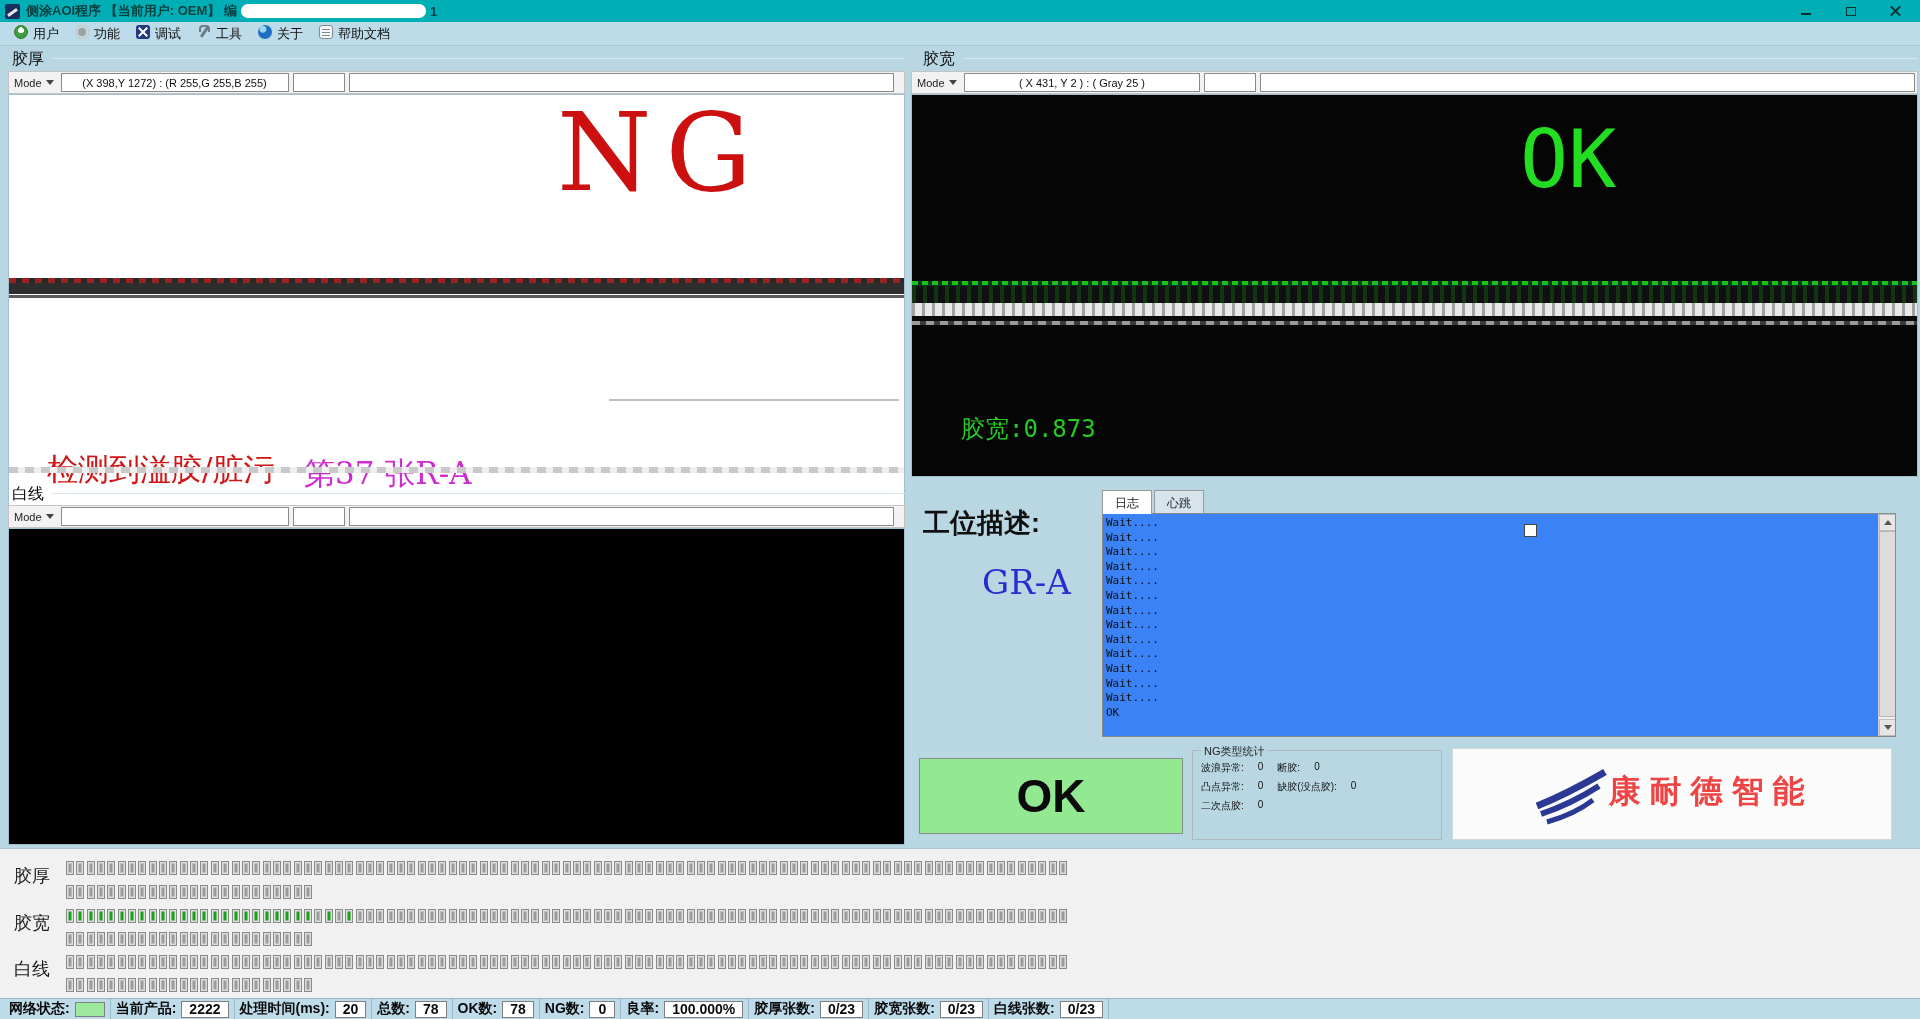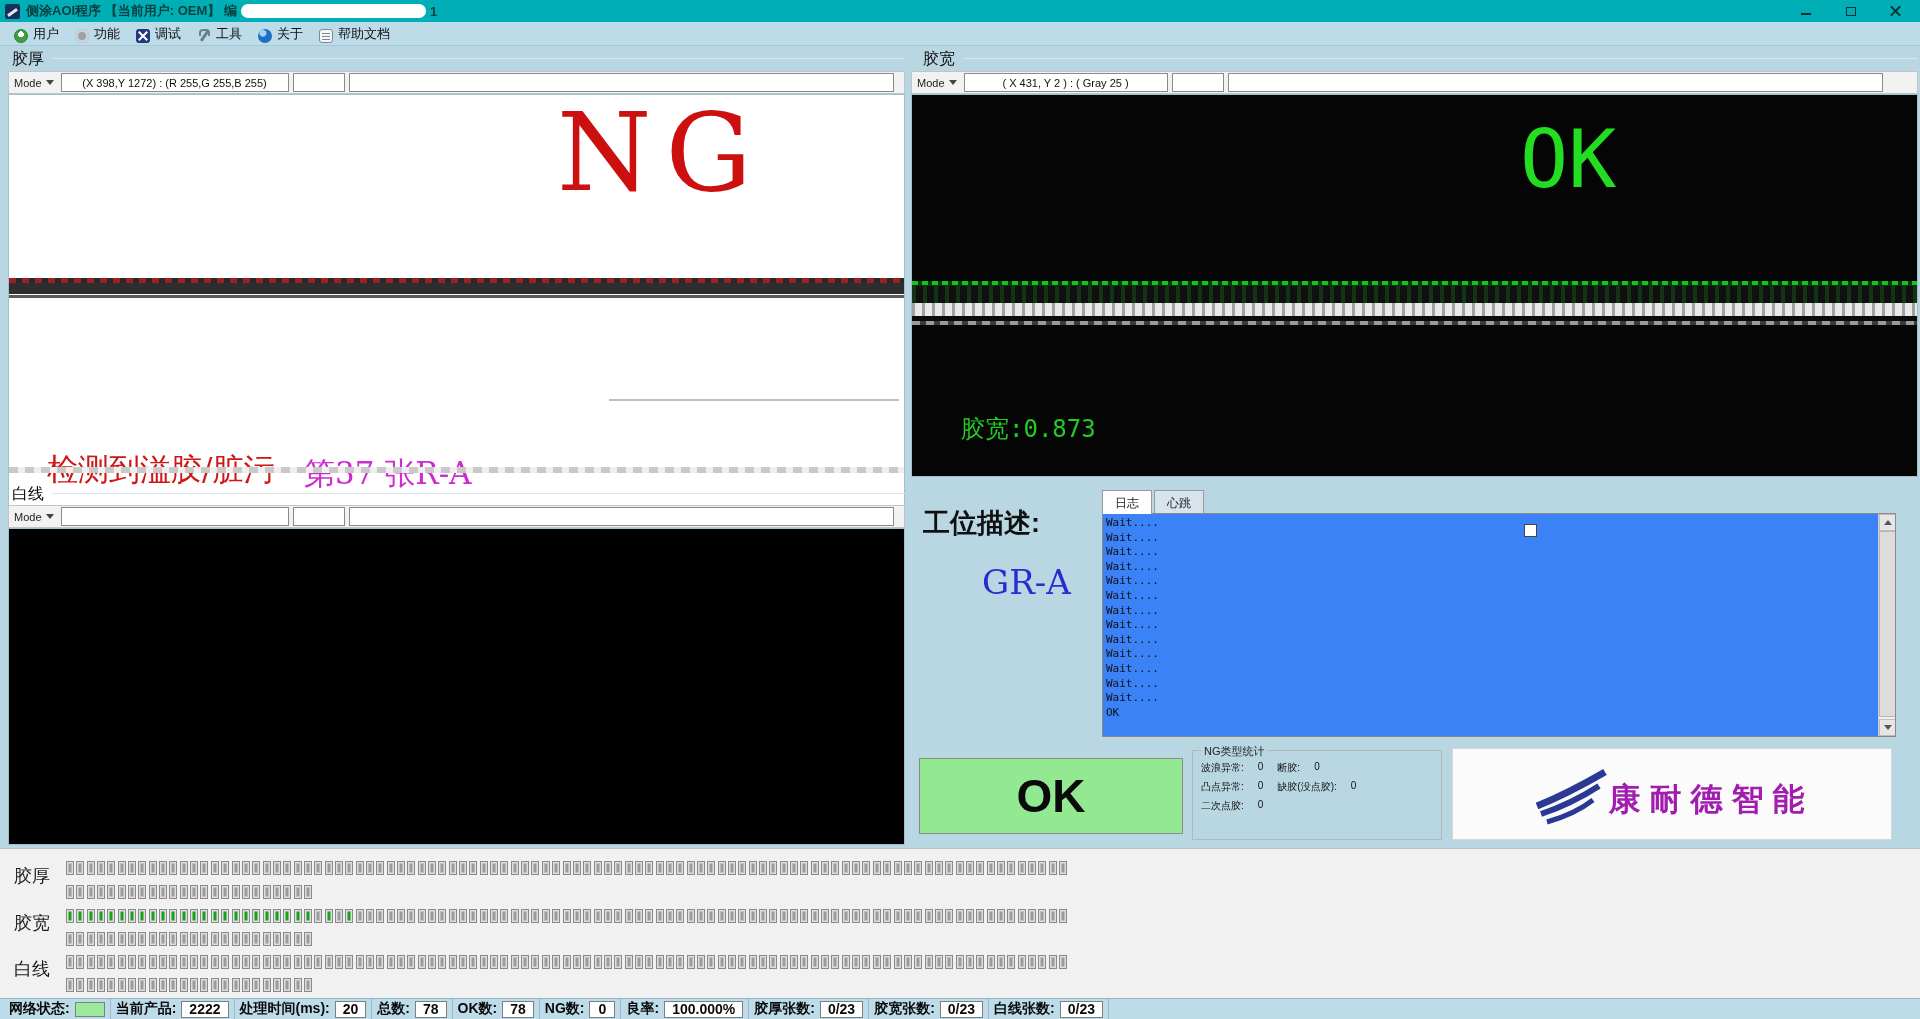--- a/index.html
+++ b/index.html
@@ -17,21 +17,21 @@
   .win-controls { position:absolute; right:2px; top:0; height:22px; display:flex; }
   .win-btn { width:45px; height:22px; display:flex; align-items:center; justify-content:center; position:relative; cursor:default; }
   .glyph-min { width:10px; height:2px; background:#09302f; margin-top:6px; }
   .glyph-max { width:10px; height:9px; border:1.5px solid #09302f; }
   .glyph-x { position:absolute; width:13px; height:2px; background:#09302f; }
   .glyph-x.a { transform:rotate(45deg); }
   .glyph-x.b { transform:rotate(-45deg); }
 
   
   .menubar { position:absolute; left:0; top:22px; width:1920px; height:24px; background:#bfdcE9; background:#bddbe8; border-bottom:1px solid #a8c8d6; display:flex; align-items:center; padding-left:8px; }
-  .menu-item { display:flex; align-items:flex-end; gap:5px; padding:2px 10px 2px 6px; font-size:13px; color:#111; }
+  .menu-item { display:flex; align-items:flex-start; gap:5px; padding:2px 10px 2px 6px; font-size:13px; color:#111; }
   .menu-icon { width:14px; height:14px; border-radius:3px; position:relative; }
   .user-icon { background:radial-gradient(circle at 50% 35%, #fff 0 3px, #3f9e3f 3px); border-radius:50%; border:1px solid #2c7a2c; }
   .gear-icon { background:#9aa4a8; border-radius:50%; box-shadow:inset 0 0 0 3px #c9d2d5; }
   .debug-icon { background:#233a7d; }
   .debug-icon::before, .debug-icon::after { content:""; position:absolute; left:1px; top:6px; width:12px; height:2px; background:#fff; }
   .debug-icon::before { transform:rotate(45deg); }
   .debug-icon::after { transform:rotate(-45deg); }
   .tools-icon { background:transparent; }
   .tools-icon::before { content:""; position:absolute; left:6px; top:1px; width:3px; height:12px; background:#6b7e8a; transform:rotate(35deg); border-radius:1px; }
   .tools-icon::after { content:""; position:absolute; left:2px; top:0; width:7px; height:5px; border:2px solid #6b7e8a; border-bottom:none; border-radius:4px 4px 0 0; }
@@ -103,21 +103,21 @@
   .stat-row { display:flex; font-size:10px; color:#111; }
   .stat-label { white-space:nowrap; }
   .stat-value { margin-left:14px; }
 
   .logo-box { position:absolute; left:1452px; top:748px; width:440px; height:92px; background:#fbfbfb; border:1px solid #cfd8dc; display:flex; align-items:center; justify-content:center; }
   .logo-inner { position:relative; display:flex; align-items:flex-start; }
   .swoosh { margin-top:6px; }
   .logo-text-col { display:flex; flex-direction:column; align-items:center; }
   .logo-brand { font-size:52px; line-height:46px; font-weight:bold; font-style:italic; color:#2a3a94; letter-spacing:2px; font-family:"Liberation Sans", sans-serif; }
   .logo-reg { font-size:24px; color:#2a3a94; font-weight:bold; margin:-4px 0 0 6px; }
-  .logo-name { font-size:32px; font-weight:bold; color:#a21caf; letter-spacing:9px; margin-top:18px; }
+  .logo-name { font-size:32px; font-weight:bold; color:#ef4444; letter-spacing:9px; margin-top:10px; }
 
   
   .history { position:absolute; left:0; top:848px; width:1920px; height:150px; background:#f1f1f1; border-top:1px solid #b3c6cf; }
   .hist-label { position:absolute; left:14px; font-size:18px; color:#1a1a1a; }
   .hist-row { position:absolute; left:66px; display:flex; gap:2.35px; }
   .cell { width:8px; height:14px; border:1px solid #8a8a8a; background:#9b9b9b; box-shadow:inset 0 0 0 1.5px #dedede; }
   .cell.green { background:#17a317; }
 
   
   .statusbar { position:absolute; left:0; top:998px; width:1920px; height:21px; background:#bddbe8; border-top:1px solid #93b6c4; display:flex; align-items:center; padding-left:4px; }
@@ -201,21 +201,21 @@
     <div class="stripe-light"></div>
   </div>
 
   <div class="quad-title" style="left:923px; top:49px;">胶宽</div>
   <div class="header-rule" style="left:963px; top:58px; width:955px;"></div>
   <div class="modebar" style="left:911px; top:71px; width:1007px;">
     <span class="mode-label">
         <span>Mode</span>
         <span class="caret"></span>
       </span>
-    <span class="mode-box" style="width:204px;">( X 431, Y 2 ) : ( Gray 25 )</span>
+    <span class="mode-box" style="width:237px;">( X 431, Y 2 ) : ( Gray 25 )</span>
     <span class="mode-box" style="width:52px;"></span>
     <span class="mode-box" style="width:655px;"></span>
   </div>
   <div class="img-wid">
     <div class="ok-text">OK</div>
     <div class="wid-stripes">
       <div class="ws1"></div>
         <div class="ws2"></div>
         <div class="ws3"></div>
         <div class="ws4"></div>

